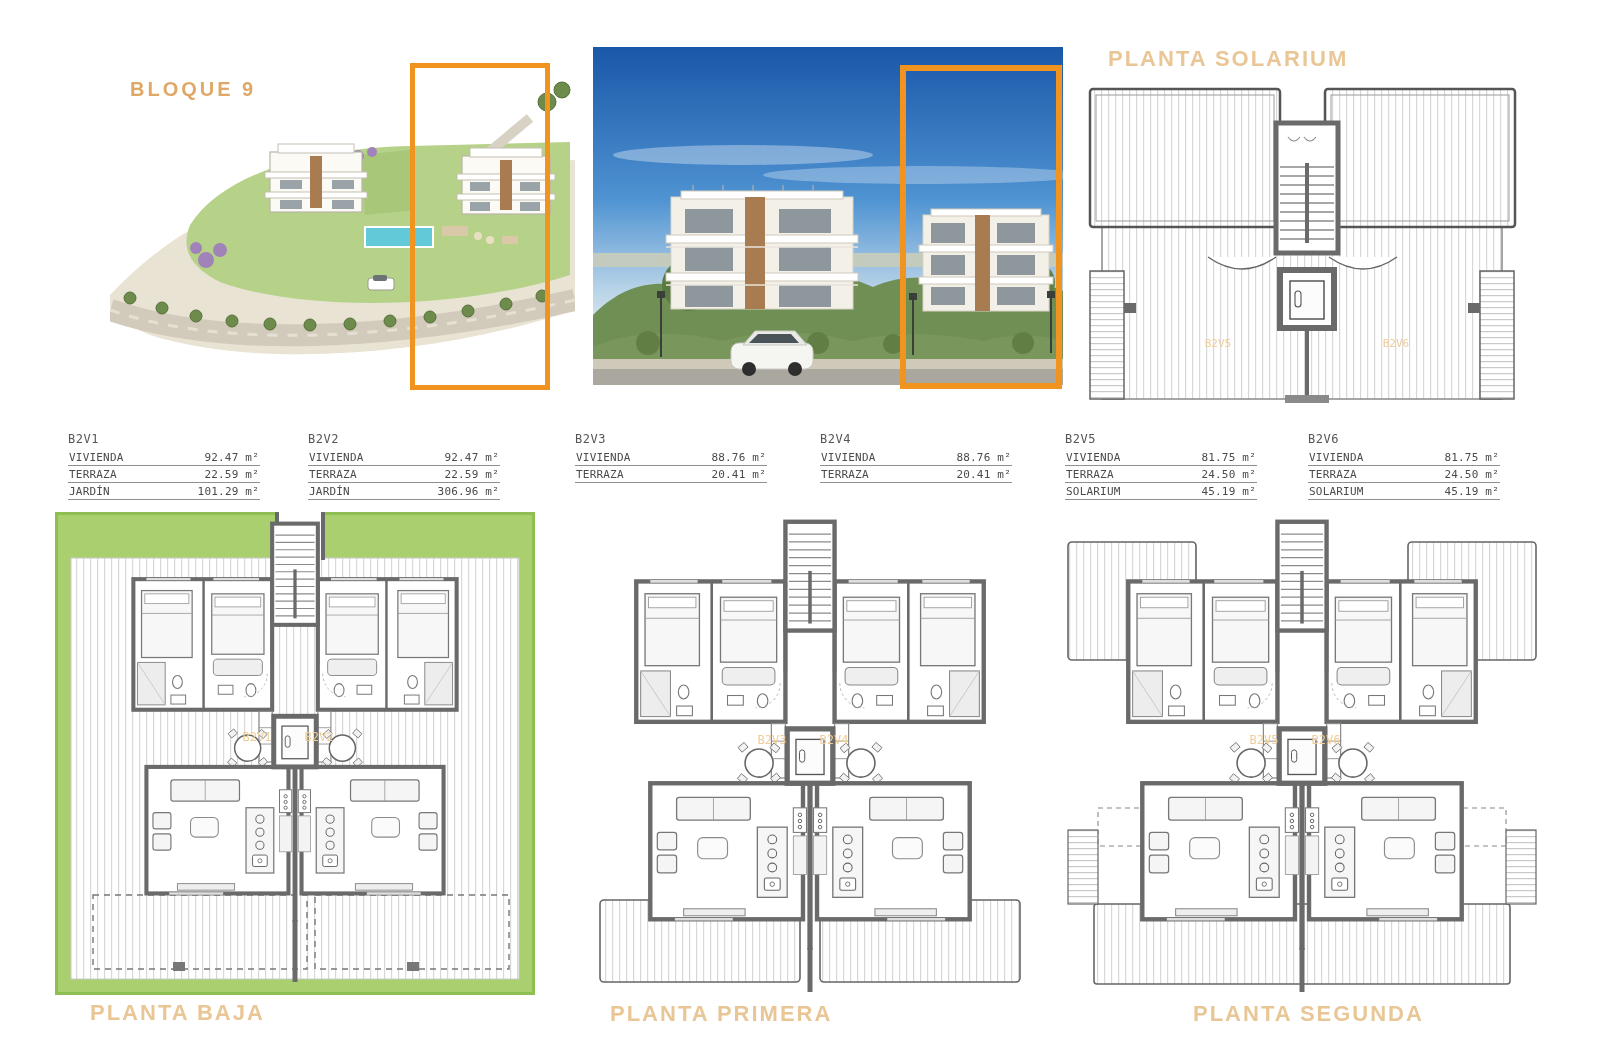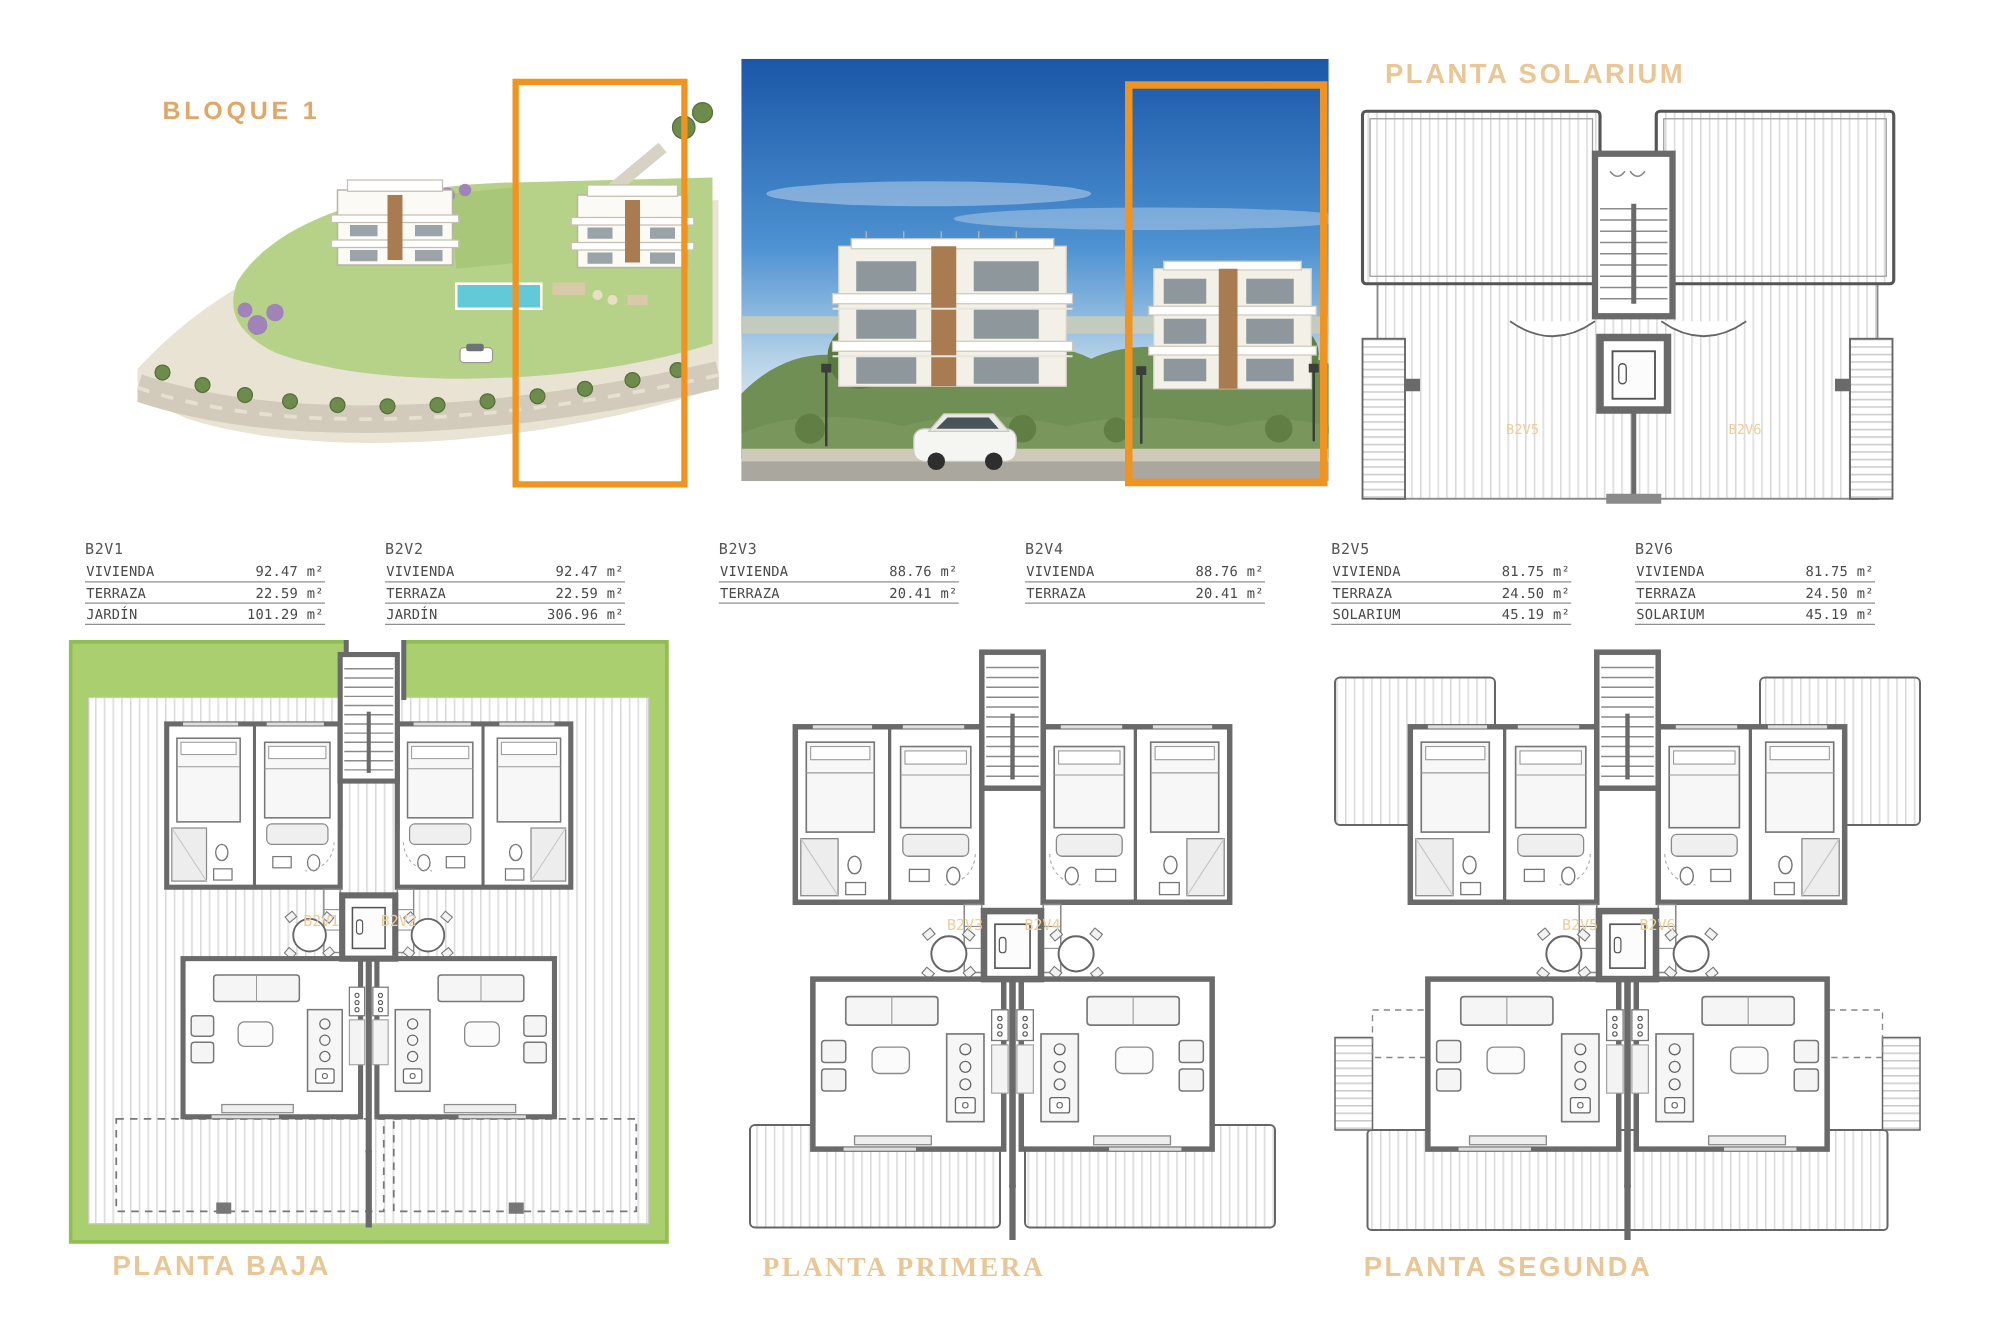--- a/index.html
+++ b/index.html
@@ -198,21 +198,21 @@
           </g>
       <circle cx="368" cy="176" r="4" fill="#e9dfc2"></circle>
           <circle cx="380" cy="180" r="4" fill="#e9dfc2"></circle>
       <rect x="392" y="176" width="16" height="8" fill="#d9c9a8"></rect>
     </g>
 
     <rect x="258" y="218" width="26" height="12" rx="3" fill="#ffffff" stroke="#9a9a92" stroke-width="1"></rect>
     <rect x="263" y="215" width="14" height="6" rx="2" fill="#6b7377"></rect>
   </svg>
   
-  <div class="abs bloque-label" style="left:20px;top:18px;">BLOQUE 1</div>
+  <div class="abs bloque-label" style="left:20px;top:18px;">BLOQUE 9</div>
   
   <div class="abs" style="left:300px;top:3px;width:130px;height:317px;border:5px solid #F0931F;"></div>
 </div>
 
 <div class="abs" style="left:593px;top:47px;width:470px;height:345px;">
   <svg width="470" height="345" viewBox="0 0 470 345">
     <defs>
       <linearGradient id="sky" x1="0" y1="0" x2="0" y2="1">
         <stop offset="0" stop-color="#1a57a8"></stop>
         <stop offset="0.45" stop-color="#4f93d2"></stop>
@@ -469,21 +469,21 @@
     <rect x="30" y="388" width="200" height="82" rx="4" fill="url(#vstripe)" stroke="#666" stroke-width="1.6"></rect>
     <rect x="250" y="388" width="200" height="82" rx="4" fill="url(#vstripe)" stroke="#666" stroke-width="1.6"></rect>
 
     <use href="#bldg" x="15" y="8" width="450" height="430" preserveAspectRatio="none"></use>
     <line x1="240" y1="436" x2="240" y2="480" stroke="#6A6A6A" stroke-width="5"></line>
 
     <text class="unitlbl" x="202" y="232" text-anchor="middle">B2V3</text>
     <text class="unitlbl" x="264" y="232" text-anchor="middle">B2V4</text>
   </svg>
 </div>
-<div class="abs big-label" style="left:610px;top:1001px;font-family:Liberation Serif, serif;">PLANTA PRIMERA</div>
+<div class="abs big-label" style="left:610px;top:1001px;">PLANTA PRIMERA</div>
 
 <div class="abs" style="left:1062px;top:512px;width:480px;height:483px;">
   <svg width="480" height="483" viewBox="0 0 480 483">
 
     <rect x="6" y="30" width="128" height="118" rx="4" fill="url(#vstripe)" stroke="#666" stroke-width="1.6"></rect>
     <rect x="346" y="30" width="128" height="118" rx="4" fill="url(#vstripe)" stroke="#666" stroke-width="1.6"></rect>
 
     <rect x="32" y="392" width="416" height="80" rx="3" fill="url(#vstripe)" stroke="#666" stroke-width="1.6"></rect>
 
     <rect x="6" y="318" width="30" height="74" fill="url(#hstripe)" stroke="#666" stroke-width="1.2"></rect>
@@ -491,15 +491,15 @@
     <rect x="36" y="296" width="52" height="38" fill="none" stroke="#888" stroke-width="1.1" stroke-dasharray="5 4"></rect>
     <rect x="392" y="296" width="52" height="38" fill="none" stroke="#888" stroke-width="1.1" stroke-dasharray="5 4"></rect>
 
     <use href="#bldg" x="15" y="8" width="450" height="430" preserveAspectRatio="none"></use>
     <line x1="240" y1="436" x2="240" y2="480" stroke="#6A6A6A" stroke-width="5"></line>
 
     <text class="unitlbl" x="202" y="232" text-anchor="middle">B2V5</text>
     <text class="unitlbl" x="264" y="232" text-anchor="middle">B2V6</text>
   </svg>
 </div>
-<div class="abs big-label" style="left:1091px;top:1001px;">PLANTA SEGUNDA</div>
+<div class="abs big-label" style="left:1193px;top:1001px;">PLANTA SEGUNDA</div>
 
 </div>
 
 </body></html>

